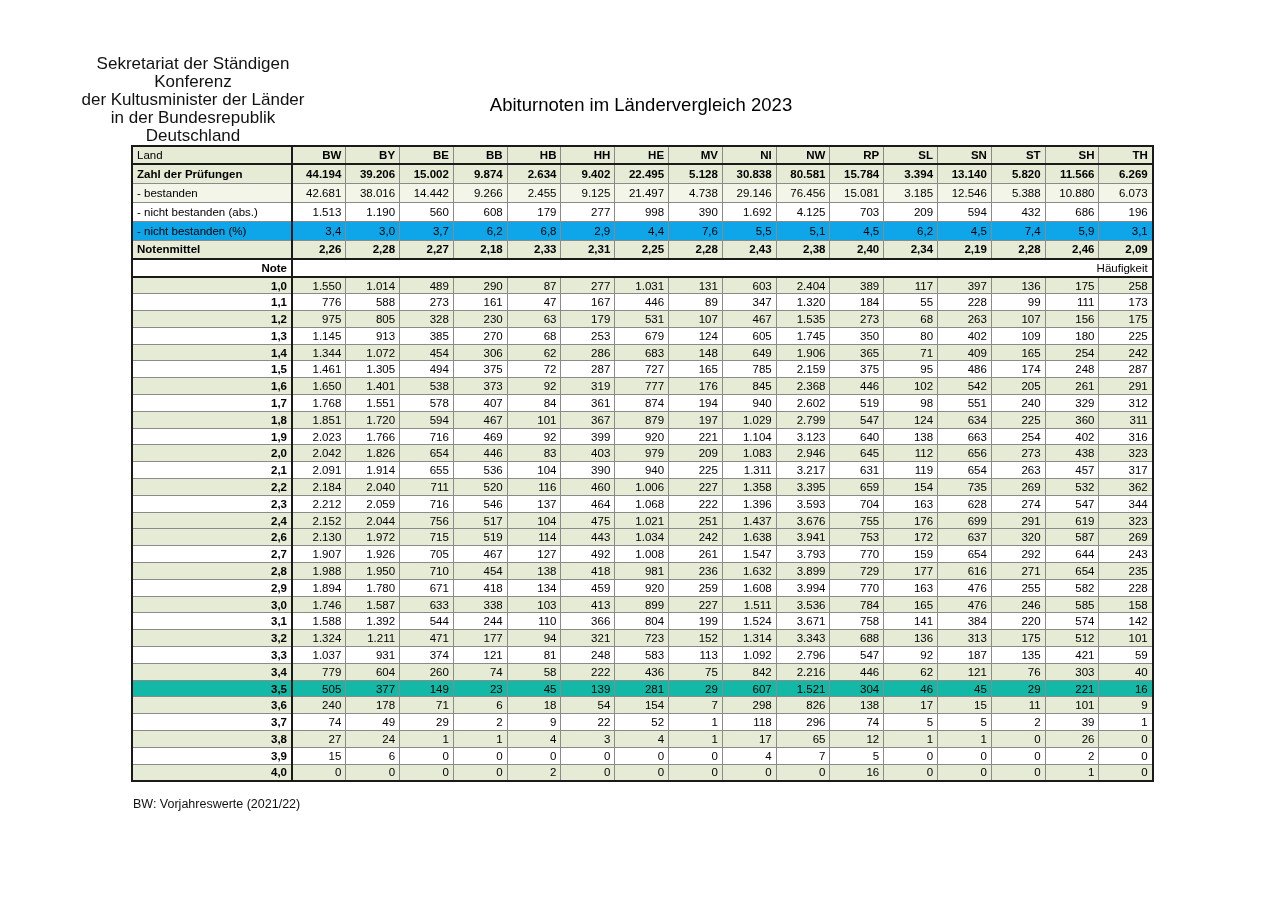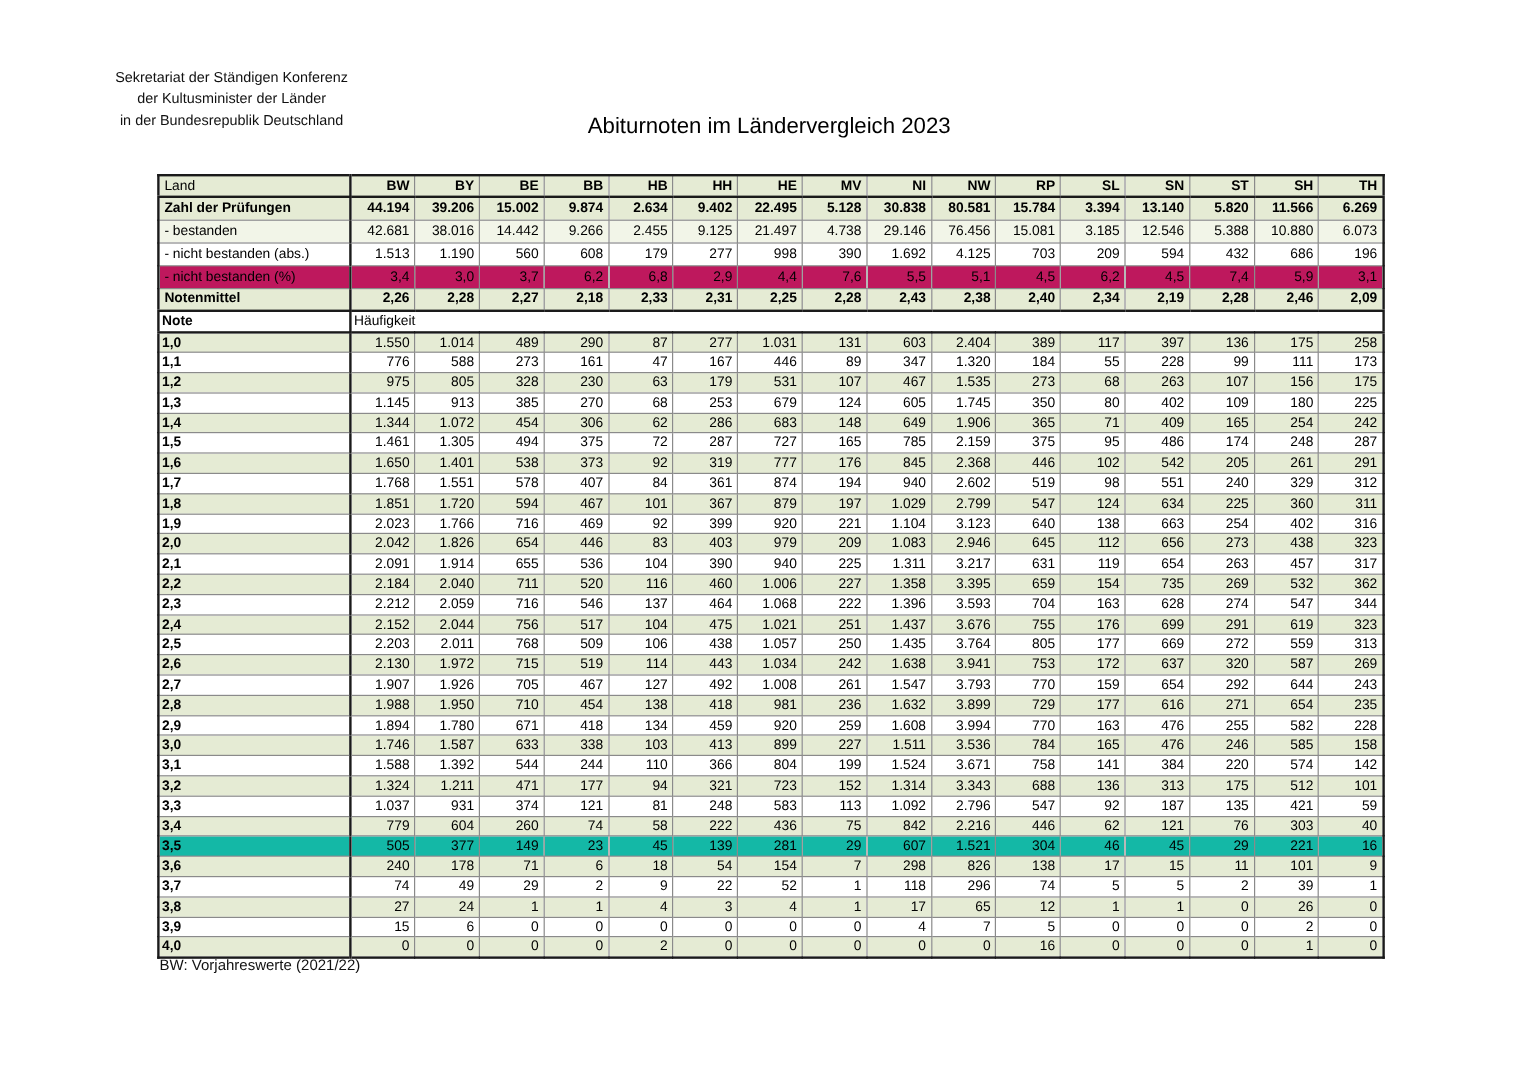--- a/index.html
+++ b/index.html
@@ -9,21 +9,21 @@
     position: relative;
     font-family: "Liberation Sans", "DejaVu Sans", sans-serif;
     color: #000;
     overflow: hidden;
   }
   .org-block {
     position: absolute;
     left: 62px; top: 55px;
     width: 262px;
     text-align: center;
-    font-size: 12px;
+    font-size: 17px;
     line-height: 18px;
     color: #111;
   }
   .page-title {
     position: absolute;
     left: 331px; top: 94px;
     width: 620px;
     text-align: center;
     font-size: 18.5px;
     font-weight: normal;
@@ -42,21 +42,21 @@
     font-size: 11.5px;
     height: 18px;
     padding: 0 4px 0 2px;
     white-space: nowrap;
     overflow: hidden;
   }
   .abitur-table tr.summary-row td { height: 19px; }
   .abitur-table tr.grade-row td { height: 16.8px; padding-top: 0; padding-bottom: 0; }
   td.label { text-align: left; padding-left: 4px; }
   td.num { text-align: right; }
-  td.center { text-align: left; }
+  td.center { text-align: right; }
   .bold { font-weight: bold; }
   td.first-col { border-right: 2px solid #1a1a1a; }
   tr.thick-bottom td { border-bottom: 2px solid #1a1a1a; }
   .footnote {
     position: absolute;
     left: 133px; top: 797px;
     font-size: 12.5px;
     color: #111;
   }
 </style>
@@ -161,21 +161,21 @@
         <td class="num">390</td>
         <td class="num">1.692</td>
         <td class="num">4.125</td>
         <td class="num">703</td>
         <td class="num">209</td>
         <td class="num">594</td>
         <td class="num">432</td>
         <td class="num">686</td>
         <td class="num">196</td>
       </tr>
-      <tr class="summary-row" style="background: #be185d;">
+      <tr class="summary-row" style="background: #0ea5e9;">
         <td class="label first-col">- nicht bestanden (%)</td>
         <td class="num">3,4</td>
         <td class="num">3,0</td>
         <td class="num">3,7</td>
         <td class="num">6,2</td>
         <td class="num">6,8</td>
         <td class="num">2,9</td>
         <td class="num">4,4</td>
         <td class="num">7,6</td>
         <td class="num">5,5</td>
@@ -488,39 +488,20 @@
         <td class="num">251</td>
         <td class="num">1.437</td>
         <td class="num">3.676</td>
         <td class="num">755</td>
         <td class="num">176</td>
         <td class="num">699</td>
         <td class="num">291</td>
         <td class="num">619</td>
         <td class="num">323</td>
       </tr>
-      <tr class="grade-row" style="background: rgb(255, 255, 255);">
-        <td class="center bold first-col">2,5</td>
-        <td class="num">2.203</td>
-        <td class="num">2.011</td>
-        <td class="num">768</td>
-        <td class="num">509</td>
-        <td class="num">106</td>
-        <td class="num">438</td>
-        <td class="num">1.057</td>
-        <td class="num">250</td>
-        <td class="num">1.435</td>
-        <td class="num">3.764</td>
-        <td class="num">805</td>
-        <td class="num">177</td>
-        <td class="num">669</td>
-        <td class="num">272</td>
-        <td class="num">559</td>
-        <td class="num">313</td>
-      </tr>
       <tr class="grade-row" style="background: rgb(229, 235, 212);">
         <td class="center bold first-col">2,6</td>
         <td class="num">2.130</td>
         <td class="num">1.972</td>
         <td class="num">715</td>
         <td class="num">519</td>
         <td class="num">114</td>
         <td class="num">443</td>
         <td class="num">1.034</td>
         <td class="num">242</td>

